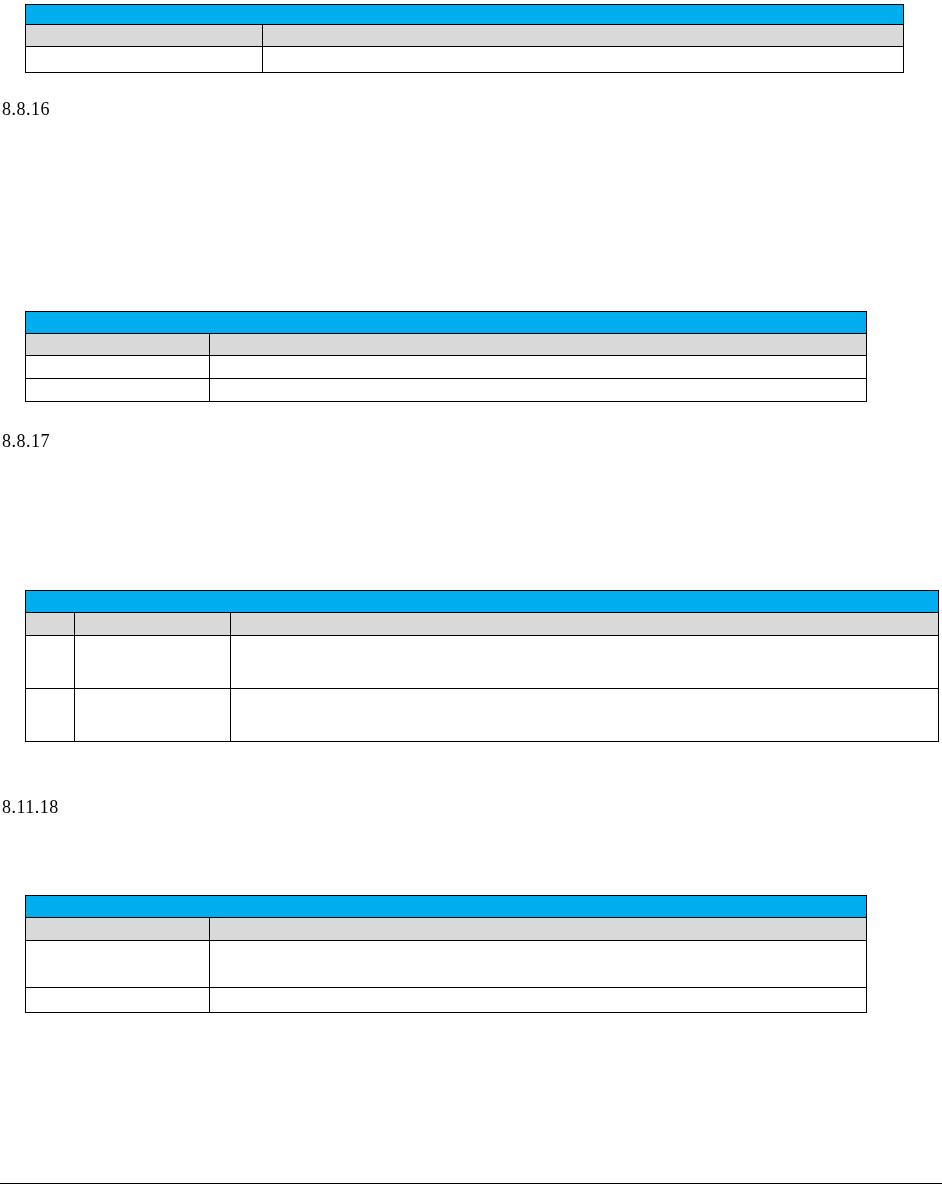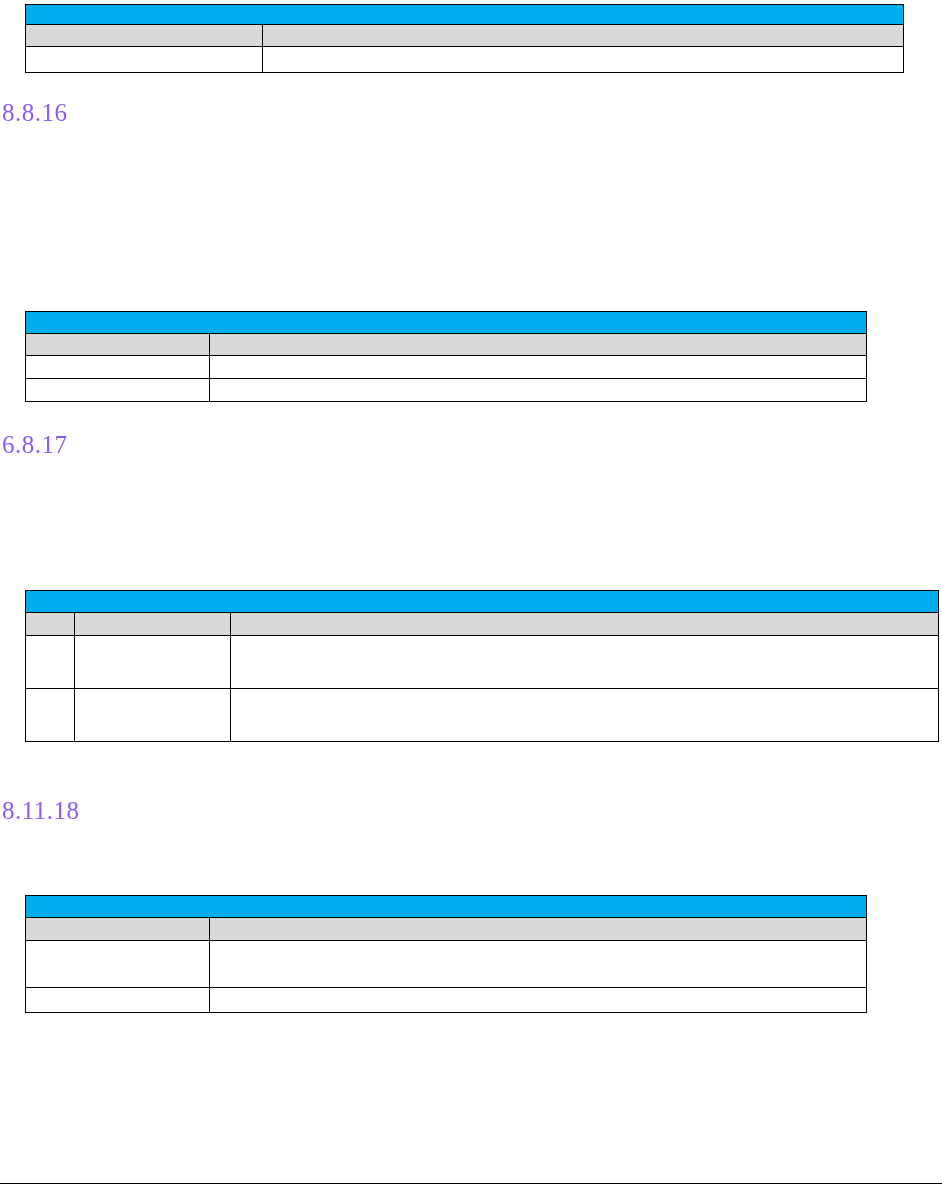--- a/index.html
+++ b/index.html
@@ -88,23 +88,23 @@
   #table-4 .c2 { width: 657px; }
   #table-4 .r-title { height: 22px; }
   #table-4 .r-head  { height: 23px; }
   #table-4 .r-body-tall { height: 47px; }
   #table-4 .r-body      { height: 25px; }
 
   
   .section-heading {
     position: absolute;
     font-family: "Liberation Serif", serif;
-    font-size: 25px;
+    font-size: 18px;
     line-height: 1;
-    color: #8b5cf6;
+    color: #000000;
     letter-spacing: 0.5px;
     white-space: nowrap;
   }
   #heading-8-8-16 { left: 2px; top: 100px; }
   #heading-8-8-17 { left: 2px; top: 432px; }
   #heading-8-8-18 { left: 2px; top: 798px; }
 
   
   #footer-rule {
     position: absolute;
@@ -159,21 +159,21 @@
         <td class="body-cell"></td>
         <td class="body-cell"></td>
       </tr>
       <tr class="r-body">
         <td class="body-cell"></td>
         <td class="body-cell"></td>
       </tr>
     </tbody>
   </table>
 
-  <div class="section-heading" id="heading-8-8-17">6.8.17</div>
+  <div class="section-heading" id="heading-8-8-17">8.8.17</div>
 
   <table class="doc-table" id="table-3">
     <colgroup>
         <col class="c1">
         <col class="c2">
         <col class="c3">
       </colgroup>
     <tbody>
       <tr class="r-title">
         <td class="title-cell" colspan="3"></td>

